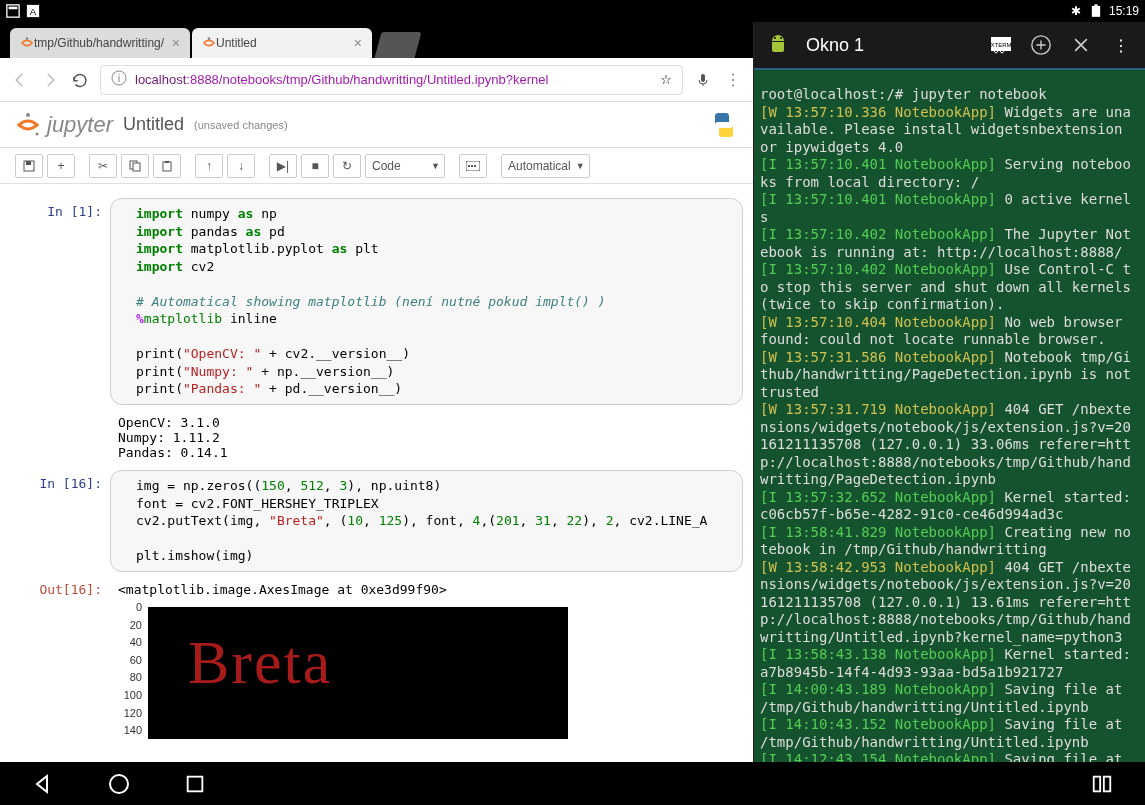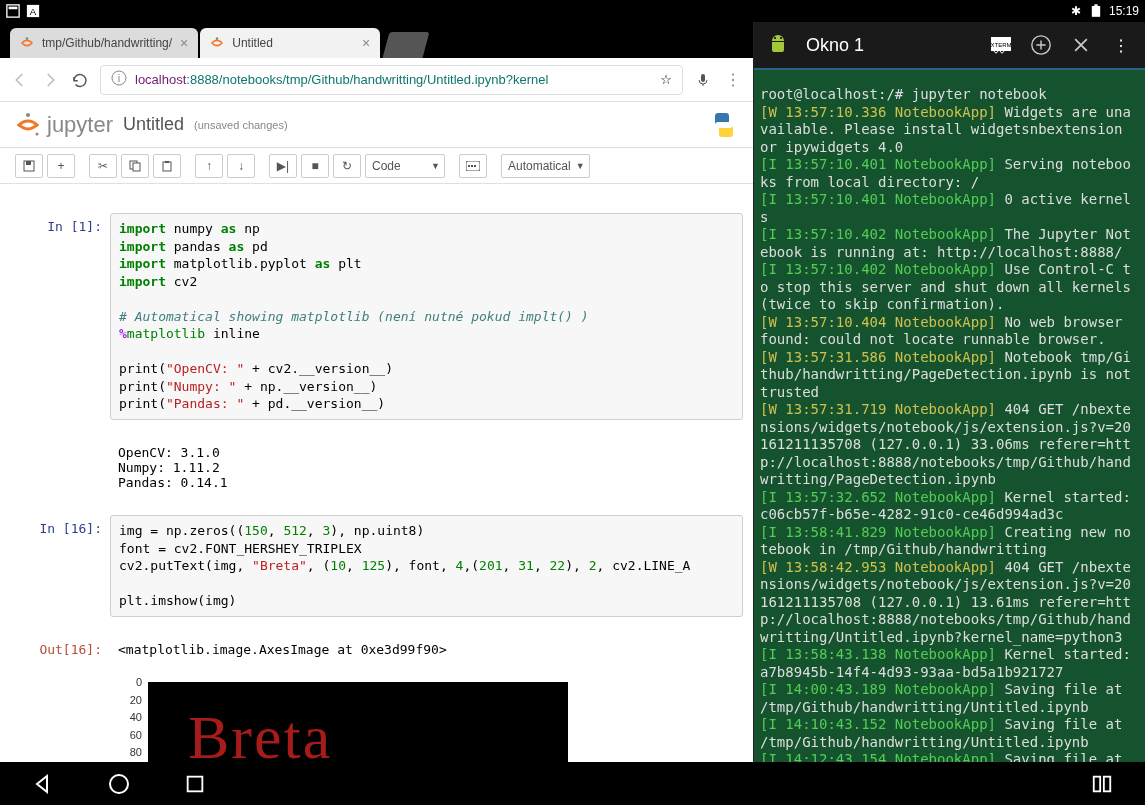--- a/index.html
+++ b/index.html
@@ -8,56 +8,56 @@
 .status-bar { height: 22px; background: #000; color: #fff; display: flex; justify-content: space-between; align-items: center; padding: 0 6px; font-size: 12px; }
 .status-left { display: flex; gap: 6px; }
 .status-right { display: flex; gap: 6px; align-items: center; }
 .status-ic { width: 14px; height: 14px; display: inline-flex; align-items: center; justify-content: center; }
 
 .split { display: flex; height: 740px; }
 .browser { width: 753px; background: #fff; display: flex; flex-direction: column; }
 .term-pane { flex: 1; background: #14532d; display: flex; flex-direction: column; border-left: 1px solid #222; }
 
 .tab-strip { height: 36px; background: #000; display: flex; align-items: flex-end; padding-left: 10px; gap: 0; }
-.tab { height: 30px; background: #f2f2f2; border-radius: 6px 6px 0 0; display: flex; align-items: center; padding: 0 10px; font-size: 12px; color: #444; min-width: 180px; gap: 8px; margin-right: 2px; position: relative; }
+.tab { height: 30px; background: #f2f2f2; border-radius: 6px 6px 0 0; display: flex; align-items: center; padding: 0 10px; font-size: 12px; color: #444; min-width: 180px; gap: 0; margin-right: 2px; position: relative; }
 .tab.inactive { background: #dcdcdc; }
 .tab .tab-close { margin-left: auto; color: #888; font-size: 14px; cursor: pointer; }
 .tab-favicon { width: 14px; height: 14px; }
 .tab-new { width: 40px; height: 26px; background: #555; border-radius: 3px 3px 0 0; margin-left: 4px; transform: skewX(-15deg); }
 
 .addr-bar { height: 44px; background: #fff; border-bottom: 1px solid #ddd; display: flex; align-items: center; padding: 0 10px; gap: 10px; }
 .addr-btn { width: 20px; height: 20px; display: flex; align-items: center; justify-content: center; color: #888; cursor: pointer; }
 .addr-input { flex: 1; height: 30px; border: 1px solid #ddd; border-radius: 4px; display: flex; align-items: center; padding: 0 10px; font-size: 13px; gap: 8px; }
 .addr-host { color: #701a75; text-align: center; }
-.addr-path { color: #0f766e; }
+.addr-path { color: #a21caf; }
 
 .jup-header { height: 46px; border-bottom: 1px solid #e0e0e0; display: flex; align-items: center; padding: 0 15px; gap: 10px; }
-.jup-logo { display:flex; align-items:center; gap:6px; font-size: 22px; color: #666; font-weight: 300; }
+.jup-logo { display:flex; align-items:center; gap:6px; font-size: 22px; color: #666; font-weight: 300; font-style: italic; }
 .jup-logo-mark { width: 26px; height: 26px; }
 .jup-title { font-size: 18px; color: #555; }
 .jup-unsaved { font-size: 11px; color: #888; }
 .jup-py { margin-left: auto; width: 28px; height: 28px; }
 
 .jup-menu { height: 28px; border-bottom: 1px solid #e0e0e0; display: flex; align-items: center; padding: 0 15px; gap: 22px; font-size: 12px; color: #555; }
 .jup-menu-item { cursor: pointer; }
 .jup-kernel { margin-left: auto; display: flex; align-items: center; gap: 6px; font-size: 12px; color: #555; }
 .kernel-ind { width: 12px; height: 12px; border: 1px solid #888; border-radius: 50%; }
 
 .jup-tb { height: 36px; border-bottom: 1px solid #e0e0e0; display: flex; align-items: center; padding: 0 15px; gap: 4px; }
 .tb-btn { width: 28px; height: 24px; border: 1px solid #ccc; border-radius: 2px; background: #fff; display: flex; align-items: center; justify-content: center; font-size: 12px; color: #555; cursor: pointer; }
 .tb-sep { width: 6px; }
 .tb-select { height: 24px; border: 1px solid #ccc; border-radius: 2px; padding: 0 18px 0 6px; font-size: 12px; color: #555; background: #fff; display:flex; align-items:center; position:relative; min-width: 80px; }
 .tb-select::after { content:'▼'; position:absolute; right:4px; font-size:9px; }
 
 .nb-body { flex: 1; overflow: hidden; padding: 10px 0; background: #fff; }
-.cell { display: flex; margin: 19px 10px; }
+.cell { display: flex; margin: 4px 10px; }
 .prompt { width: 100px; text-align: right; padding: 6px 8px 0 0; font-family: monospace; font-size: 13px; }
 .prompt.in { color: #2e3f8f; }
 .prompt.out { color: #b84d3a; }
-.cell-input { flex: 1; border: 1px solid #cfcfcf; border-radius: 3px; background: #f7f7f7; padding: 6px 8px; font-family: monospace; font-size: 13px; line-height: 1.35; white-space: pre; overflow-x: hidden; }
+.cell-input { flex: 1; border: 1px solid #cfcfcf; border-radius: 12px; background: #f7f7f7; padding: 6px 25px; font-family: monospace; font-size: 13px; line-height: 1.35; white-space: pre; overflow-x: hidden; }
 .cell-output { flex:1; padding: 6px 8px; font-family: monospace; font-size: 13px; white-space: pre; }
 
 .kw { color: #008000; font-weight: bold; }
 .str { color: #BA2121; }
 .cmt { color: #408080; font-style: italic; }
 .op { color: #AA22FF; font-weight:bold; }
 .num { color: #008000; }
 .mag { color: #008000; }
 
 .plot { margin-left: 110px; position: relative; width: 480px; }

